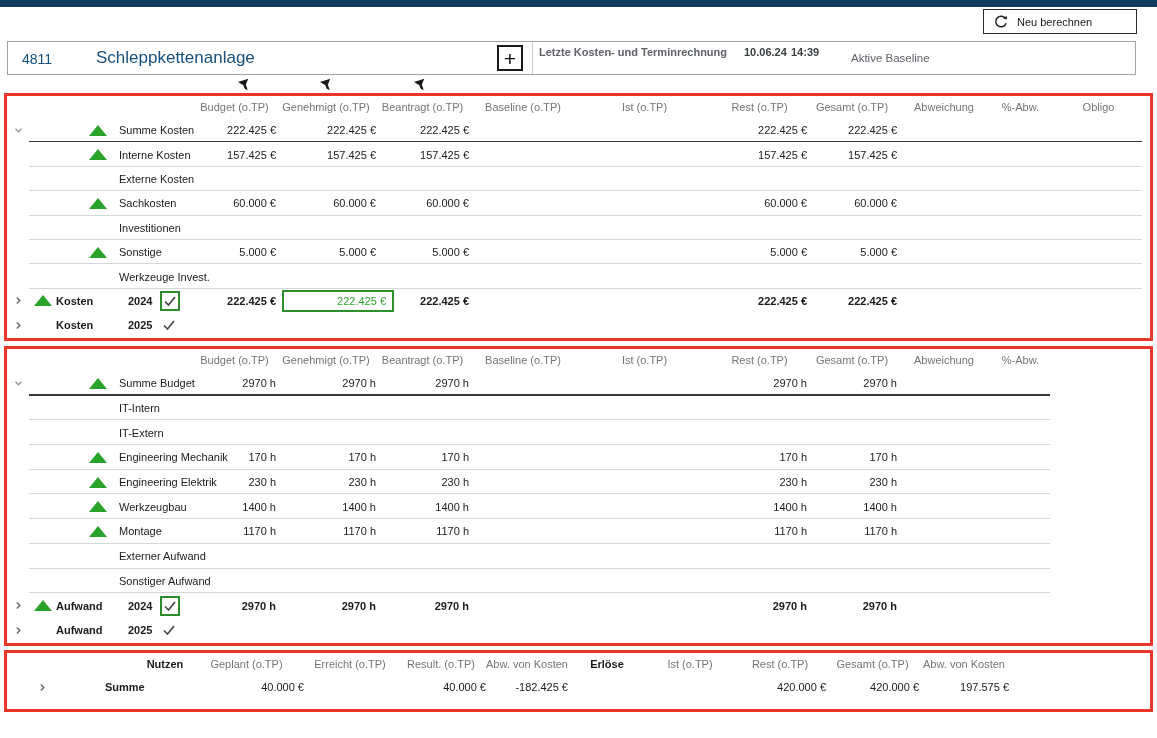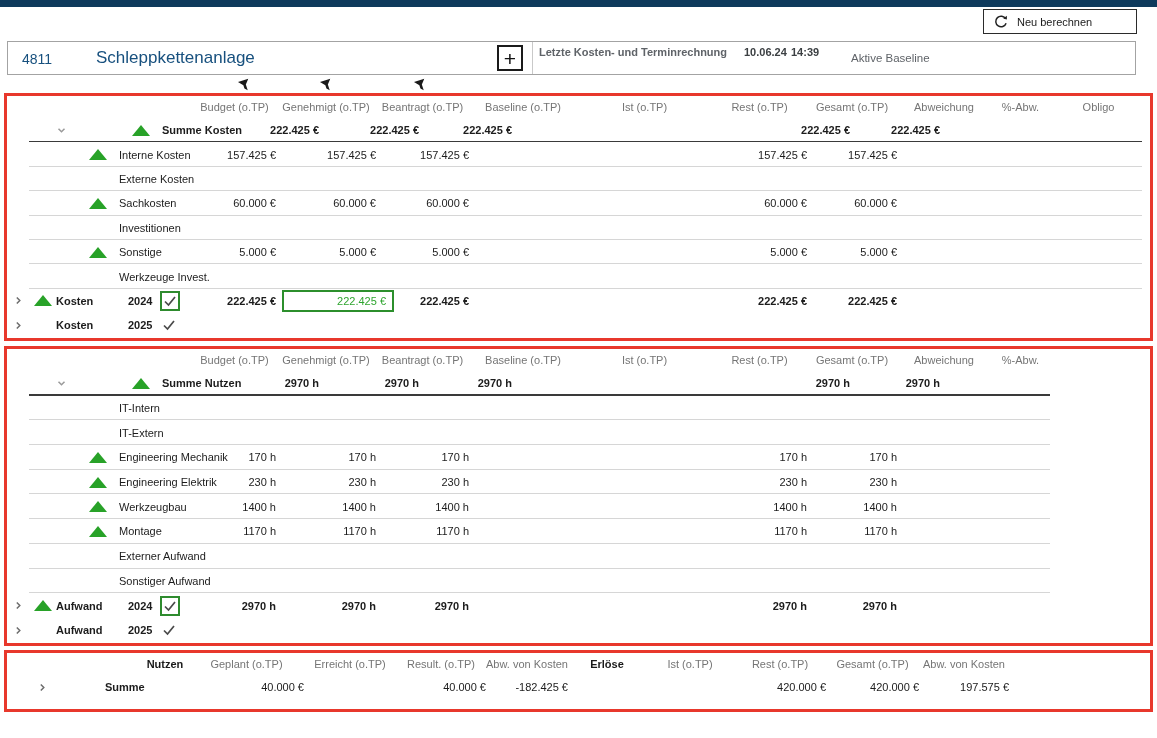--- a/index.html
+++ b/index.html
@@ -40,21 +40,21 @@
   .hrow{height:22px;font-size:11px;color:#757575;}
   .hrow .hcell{text-align:center;white-space:nowrap;}
   .hrow .hcell.bold{color:#1a1a1a;font-weight:bold;}
 
   .row{position:relative;font-size:11px;}
   #t1 .row{height:24.4px;} #t2 .row{height:24.7px;} #t3 .row{height:24px;}
   .row::after{content:"";position:absolute;left:22px;right:8px;bottom:0;height:1px;background:#d6d6d6;}
   #t2 .row::after{right:100px;}
   .row.dark::after{background:#3a3a3a;height:1.5px;}
   .row.noline::after{display:none;}
-  .row.sum{font-weight:bold;padding-left:43px;}
+  .row.sum{font-weight:normal;}
   .row.year{font-weight:bold;}
 
   .c-chev{display:flex;justify-content:flex-start;padding-left:6px;}
   .c-name{display:flex;align-items:center;white-space:nowrap;color:#1c1c1c;}
   .c-name.indent{padding-left:56px;}
   .tri{width:0;height:0;border-left:9px solid transparent;border-right:9px solid transparent;
        border-bottom:11px solid #28a228;margin-right:12px;flex:0 0 auto;}
   .trislot{width:30px;flex:0 0 auto;}
   .year .tri{margin-left:1px;margin-right:4px;}
   .year .trislot{width:23px;margin-right:0;}
@@ -322,21 +322,21 @@
       <div class="hcell">%-Abw.</div>
     </div>
     <div class="row g11 sum dark">
       <div class="c-chev">
         <svg width="11" height="11" viewBox="0 0 11 11">
           <polyline points="2.5,3.8 5.5,6.8 8.5,3.8" fill="none" stroke="#9a9a9a" stroke-width="1.5"></polyline>
         </svg>
       </div>
       <div class="c-name indent">
         <span class="tri"></span>
-        <span>Summe Nutzen</span>
+        <span>Summe Budget</span>
       </div>
       <div class="cell">2970 h</div>
       <div class="cell">2970 h</div>
       <div class="cell">2970 h</div>
       <div class="cell"></div>
       <div class="cell"></div>
       <div class="cell">2970 h</div>
       <div class="cell">2970 h</div>
       <div class="cell"></div>
       <div class="cell"></div>

